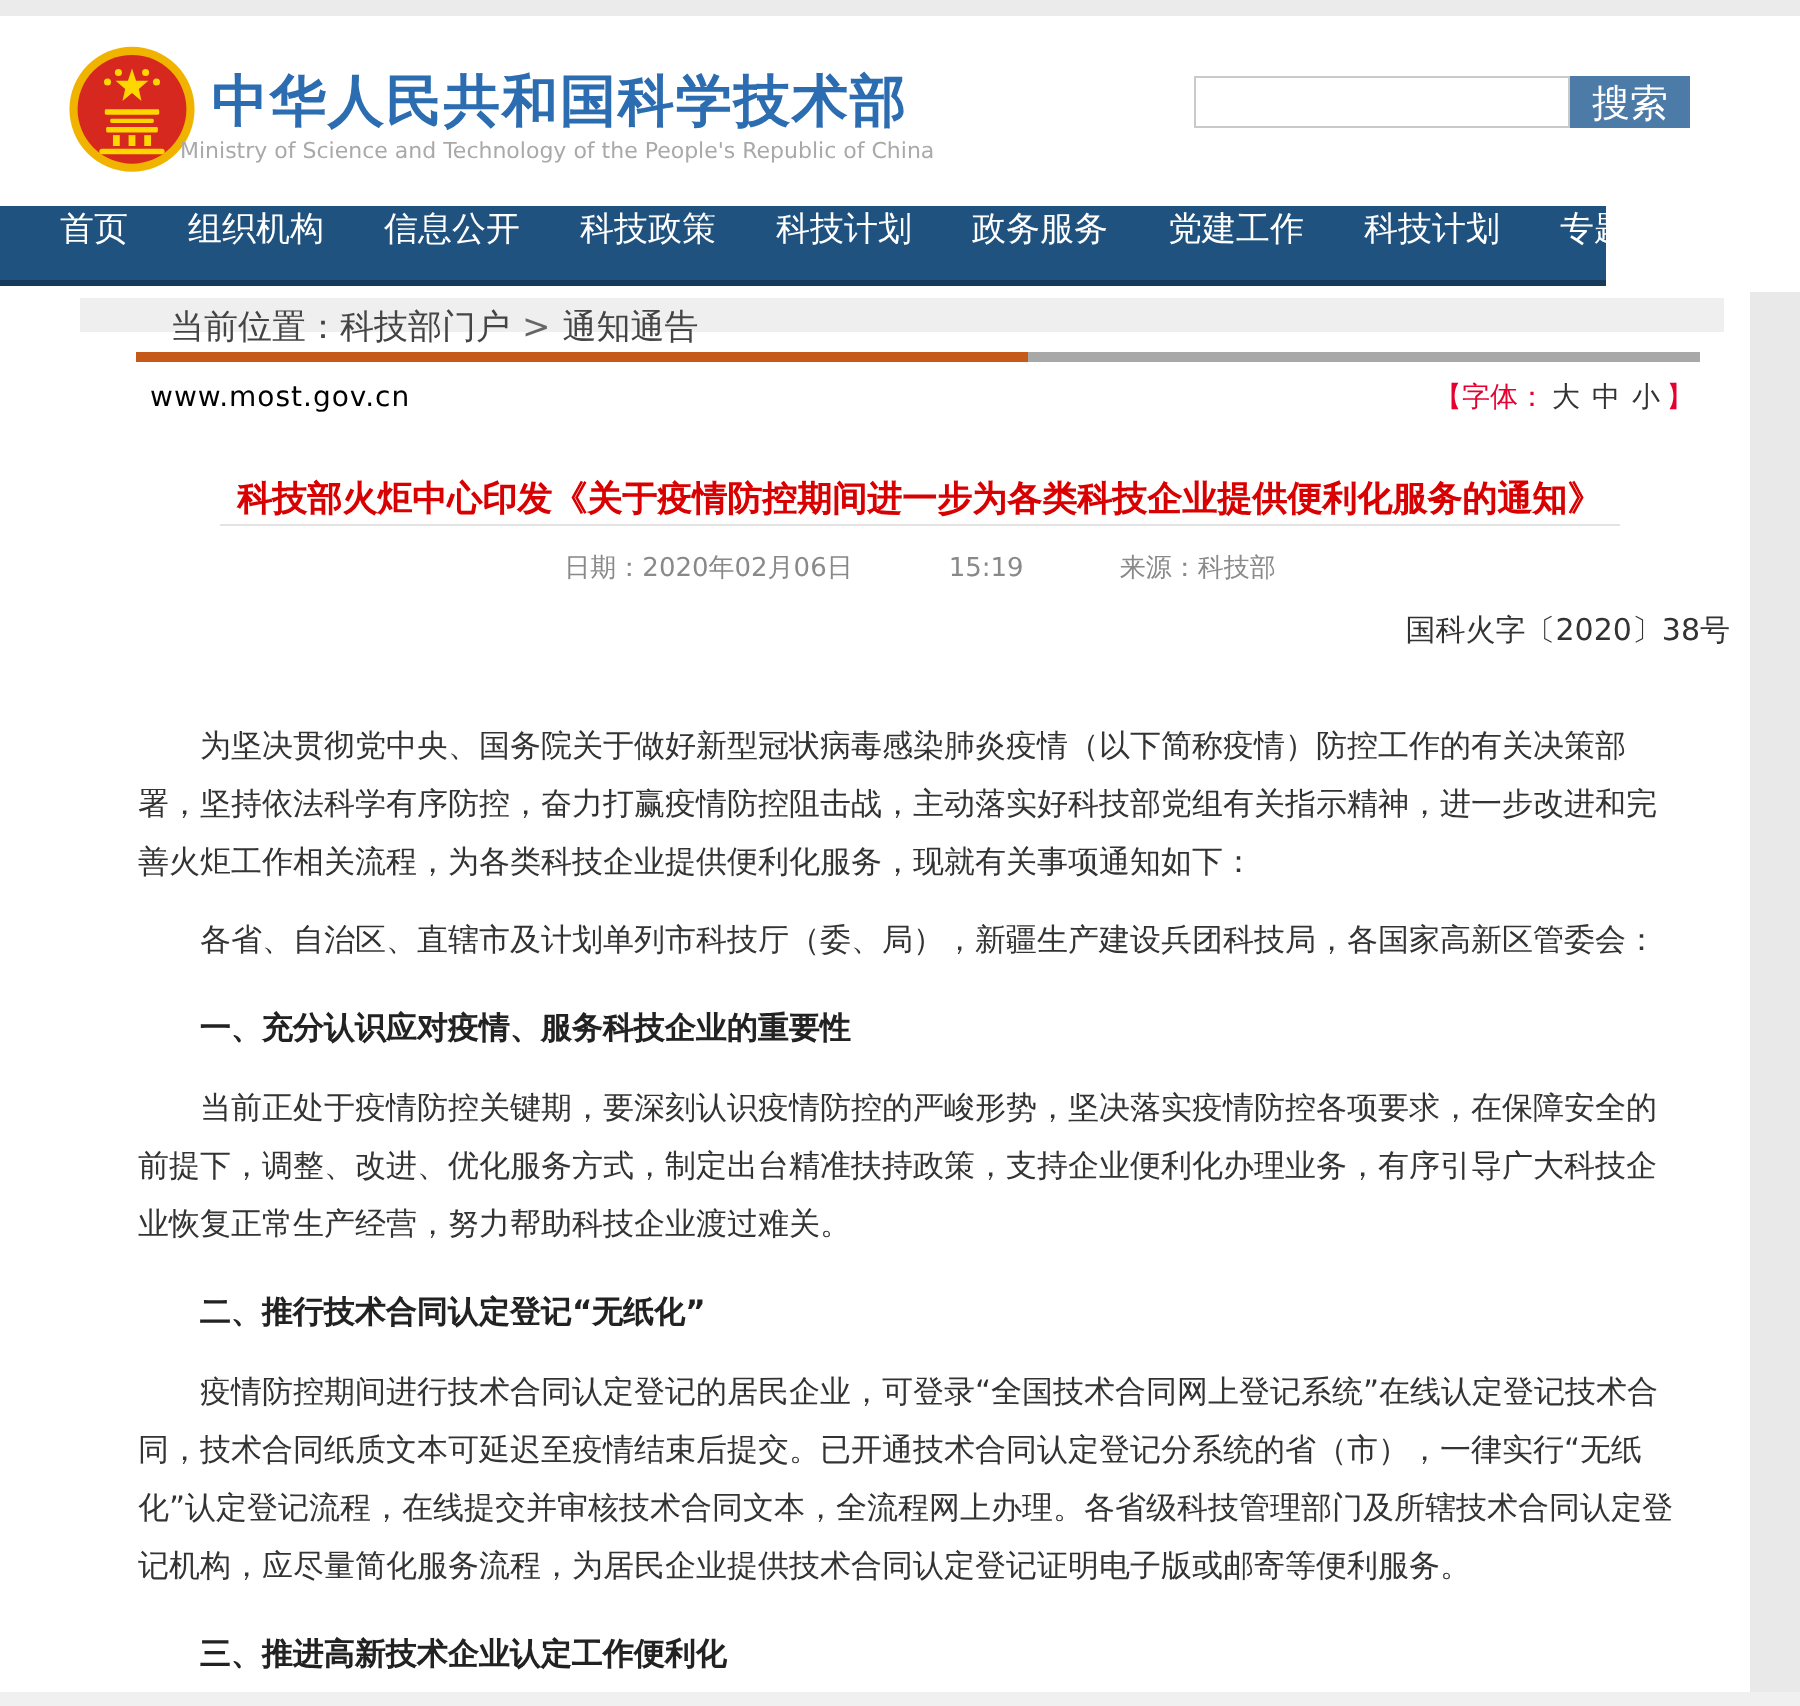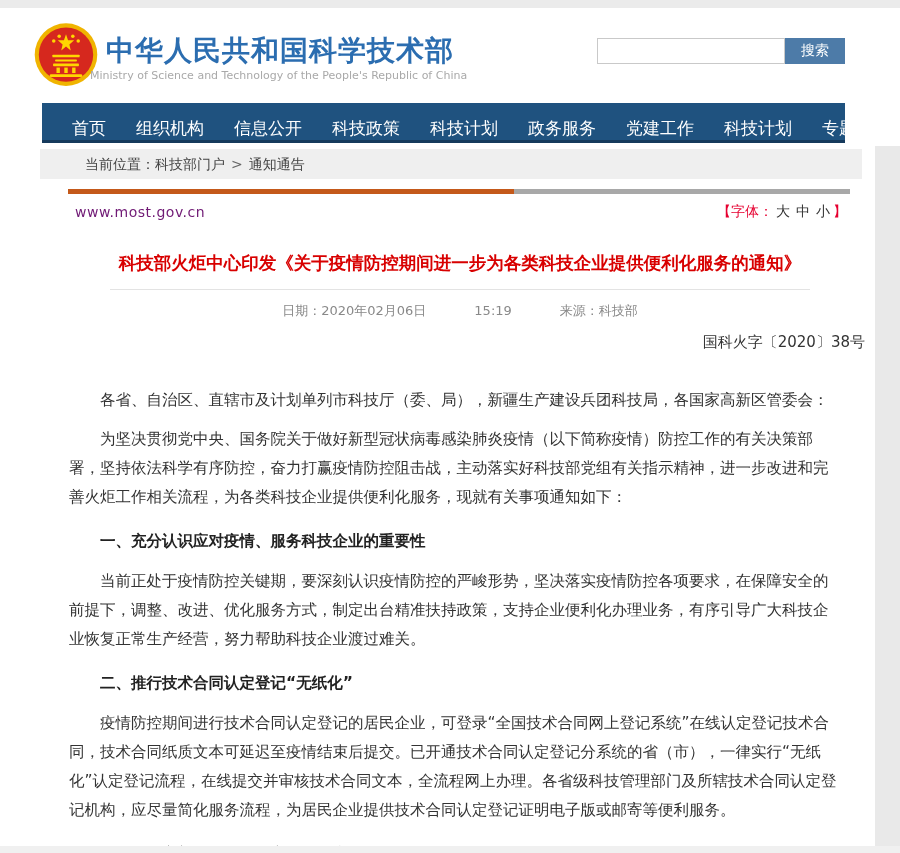--- a/index.html
+++ b/index.html
@@ -10,45 +10,45 @@
   }
   
   .top-strip{height:8px;background:#ebebeb;}
   
   .header{height:95px;position:relative;background:#fff;text-decoration:underline;}
   .logo{position:absolute;left:32px;top:11px;width:68px;height:74px;}
   .site-title{position:absolute;left:106px;top:24px;font-size:28px;font-weight:bold;color:#2b6db0;letter-spacing:1px;white-space:nowrap;}
   .site-sub{position:absolute;left:90px;top:61px;font-size:11px;color:#a9a9a9;white-space:nowrap;}
   .search-box{position:absolute;right:55px;top:30px;display:flex;}
   .search-input{width:188px;height:26px;border:1px solid #c9c9c9;outline:none;font-size:14px;padding:0 6px;box-sizing:border-box;}
-  .search-btn{width:60px;height:26px;background:#4d7ba8;color:#fff;border:0;font-size:14px;cursor:pointer;font-family:inherit;}
+  .search-btn{width:60px;height:26px;background:#4d7ba8;color:#fff;border:0;font-size:19px;cursor:pointer;font-family:inherit;}
   
   .nav{width:803px;height:40px;background:#1f527f;border-bottom:3px solid #163a5c;
-       display:flex;align-items:flex-end;gap:30px;padding-left:30px;box-sizing:border-box;margin-left:42px;}
+       display:flex;align-items:flex-start;gap:30px;padding-left:30px;box-sizing:border-box;}
   .nav a{color:#fff;font-size:17px;text-decoration:none;white-space:nowrap;}
   
   .right-gutter{position:absolute;top:146px;right:0;width:25px;bottom:0;background:#e9e9e9;}
   .bottom-edge{position:absolute;left:0;bottom:0;width:900px;height:7px;background:#f0f0f0;}
   
-  .breadcrumb{margin:6px 0 0 40px;width:822px;height:30px;background:#efefef;
-      line-height:30px;padding-left:45px;box-sizing:border-box;font-size:14px;color:#444;}
+  .breadcrumb{margin:6px 0 0 40px;width:822px;height:17px;background:#efefef;
+      line-height:30px;padding-left:45px;box-sizing:border-box;font-size:17px;color:#444;}
   .breadcrumb a{color:#444;text-decoration:none;}
   .breadcrumb .sep{margin:0 6px;color:#666;}
   
   .card{margin-left:55px;width:810px;background:#fff;}
   .divider{margin:10px 15px 0 13px;height:5px;display:flex;}
   .divider .orange{width:57%;background:#c4591a;}
   .divider .gray{flex:1;background:#a8a8a8;}
   .url-row{display:flex;justify-content:space-between;align-items:center;padding:9px 18px 0 20px;}
-  .site-url{font-size:14px;color:#701a75;letter-spacing:.5px;}
+  .site-url{font-size:14px;color:#000000;letter-spacing:.5px;}
   .fontsize{font-size:14px;color:#e60030;white-space:nowrap;}
   .fontsize .opt{color:#333;margin:0 3px;cursor:pointer;}
   
   .art-title{margin:30px 55px 0 55px;text-align:center;color:#d80000;font-weight:bold;
-      font-size:17.5px;line-height:24px;padding-bottom:14px;border-bottom:1px solid #e3e3e3;}
+      font-size:17.5px;line-height:24px;padding-bottom:0;border-bottom:1px solid #e3e3e3;}
   .meta{text-align:center;font-size:13px;color:#898989;margin-top:12px;}
   .meta span{margin:0 24px;}
   .doc-number{text-align:right;font-size:15px;color:#333;margin-top:13px;}
   .body-text{padding:24px 28px 0 14px;font-size:15.5px;color:#333;line-height:29px;}
   .para{text-indent:2em;margin:10px 0;}
   .heading{text-indent:2em;font-weight:bold;margin:15px 0 11px 0;color:#222;}
 </style>
 </head>
 <body>
 
@@ -113,22 +113,22 @@
 
   <div class="art-title">科技部火炬中心印发《关于疫情防控期间进一步为各类科技企业提供便利化服务的通知》</div>
 
   <div class="meta">
     <span>日期：2020年02月06日</span><span>15:19</span><span>来源：科技部</span>
   </div>
 
   <div class="doc-number">国科火字〔2020〕38号</div>
 
   <div class="body-text">
+    <div class="para">为坚决贯彻党中央、国务院关于做好新型冠状病毒感染肺炎疫情（以下简称疫情）防控工作的有关决策部署，坚持依法科学有序防控，奋力打赢疫情防控阻击战，主动落实好科技部党组有关指示精神，进一步改进和完善火炬工作相关流程，为各类科技企业提供便利化服务，现就有关事项通知如下：</div>
     <div class="para">各省、自治区、直辖市及计划单列市科技厅（委、局），新疆生产建设兵团科技局，各国家高新区管委会：</div>
-    <div class="para">为坚决贯彻党中央、国务院关于做好新型冠状病毒感染肺炎疫情（以下简称疫情）防控工作的有关决策部署，坚持依法科学有序防控，奋力打赢疫情防控阻击战，主动落实好科技部党组有关指示精神，进一步改进和完善火炬工作相关流程，为各类科技企业提供便利化服务，现就有关事项通知如下：</div>
     <div class="heading">一、充分认识应对疫情、服务科技企业的重要性</div>
     <div class="para">当前正处于疫情防控关键期，要深刻认识疫情防控的严峻形势，坚决落实疫情防控各项要求，在保障安全的前提下，调整、改进、优化服务方式，制定出台精准扶持政策，支持企业便利化办理业务，有序引导广大科技企业恢复正常生产经营，努力帮助科技企业渡过难关。</div>
     <div class="heading">二、推行技术合同认定登记“无纸化”</div>
     <div class="para">疫情防控期间进行技术合同认定登记的居民企业，可登录“全国技术合同网上登记系统”在线认定登记技术合同，技术合同纸质文本可延迟至疫情结束后提交。已开通技术合同认定登记分系统的省（市），一律实行“无纸化”认定登记流程，在线提交并审核技术合同文本，全流程网上办理。各省级科技管理部门及所辖技术合同认定登记机构，应尽量简化服务流程，为居民企业提供技术合同认定登记证明电子版或邮寄等便利服务。</div>
     <div class="heading">三、推进高新技术企业认定工作便利化</div>
 
   </div>
 </div>
 
 <div class="bottom-edge"></div>

